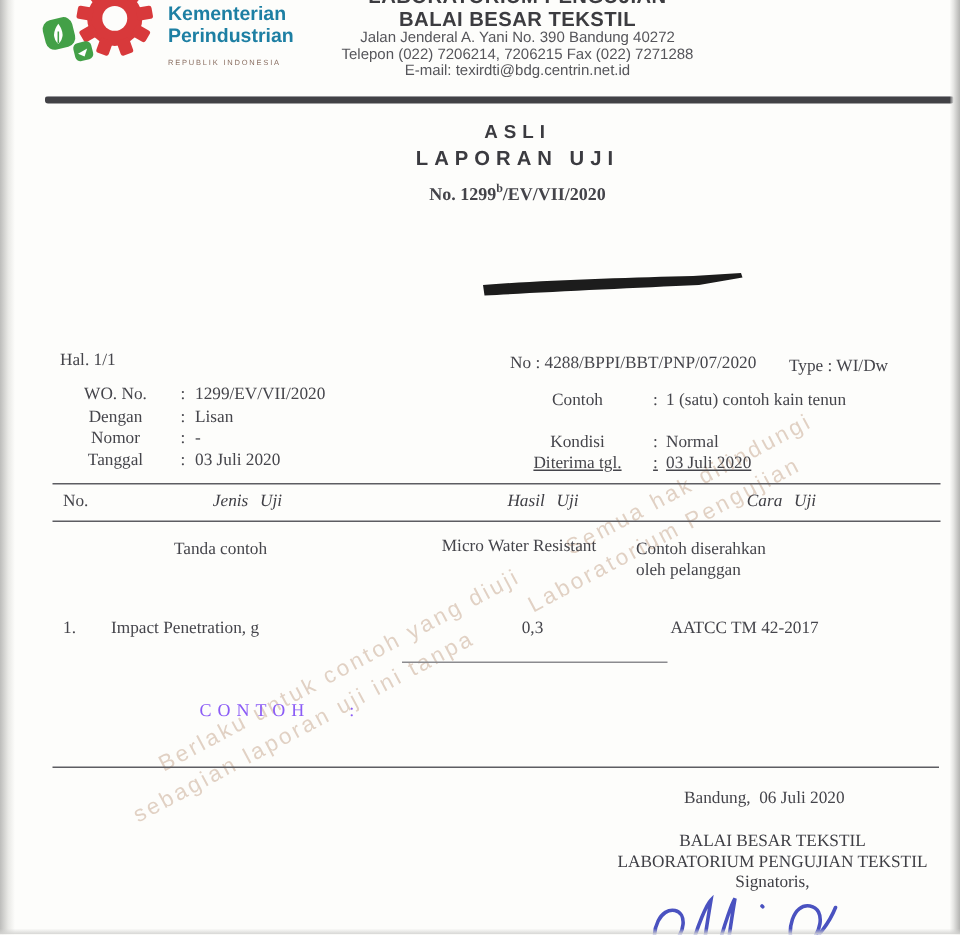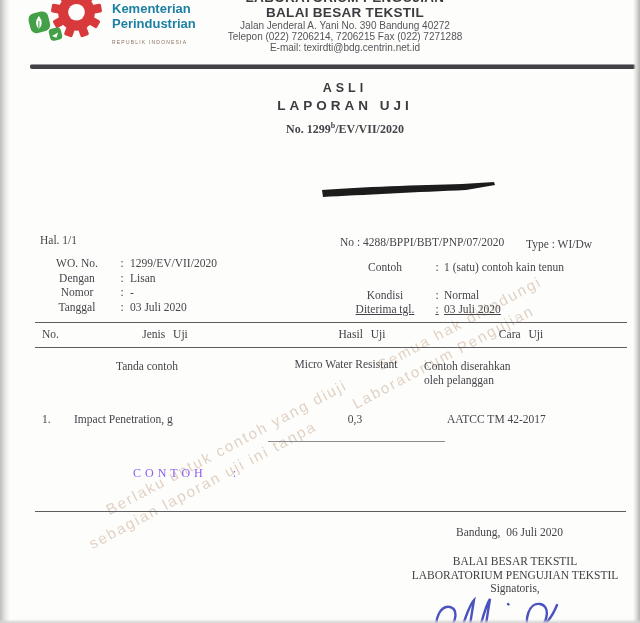--- a/index.html
+++ b/index.html
@@ -54,21 +54,21 @@
   .meta-row{display:flex;text-align:center;}
   .ml-label{width:74px;}
   .ml-colon{width:16px;}
   .mr-label{width:90px;}
   .mr-colon{width:14px;}
   .left-rows{position:absolute;left:40px;top:256px;line-height:14.5px;}
 
   
   .hline{position:absolute;height:1px;background:#5d5d62;}
   .th{position:absolute;top:328px;width:110px;text-align:center;font-size:11.5px;
-    word-spacing:5px;color:#3f3f45;}
+    word-spacing:5px;color:#3f3f45;font-style:italic;}
   .cell{position:absolute;font-size:11.5px;color:#45454b;}
   .contoh{position:absolute;left:133px;top:466px;font-size:12px;letter-spacing:4px;color:#8b5cf6;}
   .contoh .colon{margin-left:26px;letter-spacing:0;}
 
   
   .place-date{position:absolute;left:456px;top:526px;font-size:11.5px;color:#45454b;white-space:pre;}
   .closing-block{position:absolute;left:396px;width:238px;top:555px;text-align:center;
     font-size:11.5px;line-height:13.5px;color:#3f3f45;}
   .signature{position:absolute;left:424px;top:593px;width:152px;height:42px;}
 </style>

